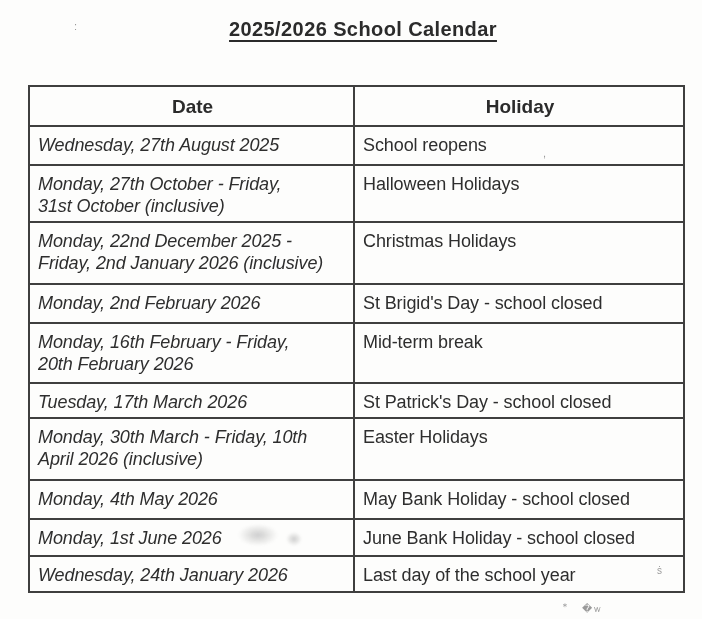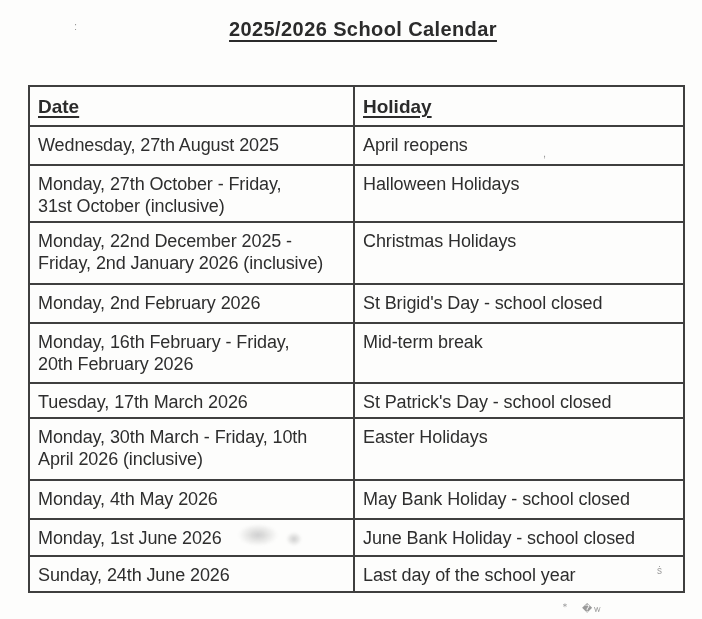--- a/index.html
+++ b/index.html
@@ -51,30 +51,30 @@
     border: 2px solid #3f3f3f;
     vertical-align: top;
     padding: 7px 6px 4px 8px;
     line-height: 22px;
     box-sizing: border-box;
     overflow: hidden;
   }
   table.calendar th {
     font-size: 19px;
     font-weight: bold;
-    text-align: left;
-    text-decoration: underline;
+    text-align: center;
     text-decoration-thickness: 2px;
     text-underline-offset: 3px;
     padding-top: 9px;
     color: #2b2b2b;
   }
   td.date-cell {
     white-space: pre-line;
     letter-spacing: -0.1px;
+    font-style: italic;
   }
   td.holiday-cell {
     letter-spacing: -0.1px;
   }
   thead tr              { height: 40px; }
   tbody tr:nth-child(1) { height: 39px; }
   tbody tr:nth-child(2) { height: 55px; margin-left: 48px; }
   tbody tr:nth-child(3) { height: 62px; }
   tbody tr:nth-child(4) { height: 39px; padding-left: 36px; }
   tbody tr:nth-child(5) { height: 60px; }
@@ -112,21 +112,21 @@
     </colgroup>
     <thead>
       <tr>
         <th>Date</th>
         <th>Holiday</th>
       </tr>
     </thead>
     <tbody id="calendar-body">
         <tr>
           <td class="date-cell">Wednesday, 27th August 2025</td>
-          <td class="holiday-cell">April reopens</td>
+          <td class="holiday-cell">School reopens</td>
         </tr>
         <tr>
           <td class="date-cell">Monday, 27th October - Friday,
 31st October (inclusive)</td>
           <td class="holiday-cell">Halloween Holidays</td>
         </tr>
         <tr>
           <td class="date-cell">Monday, 22nd December 2025 -
 Friday, 2nd January 2026 (inclusive)</td>
           <td class="holiday-cell">Christmas Holidays</td>
@@ -151,21 +151,21 @@
         </tr>
         <tr>
           <td class="date-cell">Monday, 4th May 2026</td>
           <td class="holiday-cell">May Bank Holiday - school closed</td>
         </tr>
         <tr>
           <td class="date-cell">Monday, 1st June 2026</td>
           <td class="holiday-cell">June Bank Holiday - school closed</td>
         </tr>
         <tr>
-          <td class="date-cell">Sunday, 24th June 2026</td>
+          <td class="date-cell">Wednesday, 24th January 2026</td>
           <td class="holiday-cell">Last day of the school year</td>
         </tr>
       </tbody>
   </table>
 
   <span class="artifact" style="left:74px; top:20px;">:</span>
   <span class="artifact" style="left:543px; top:147px;">,</span>
   <div class="smudge" style="left:238px; top:524px; width:40px; height:22px;"></div>
   <div class="smudge" style="left:286px; top:532px; width:16px; height:14px;"></div>
   <span class="artifact" style="left:657px; top:565px; font-size:10px;">ṡ</span>

